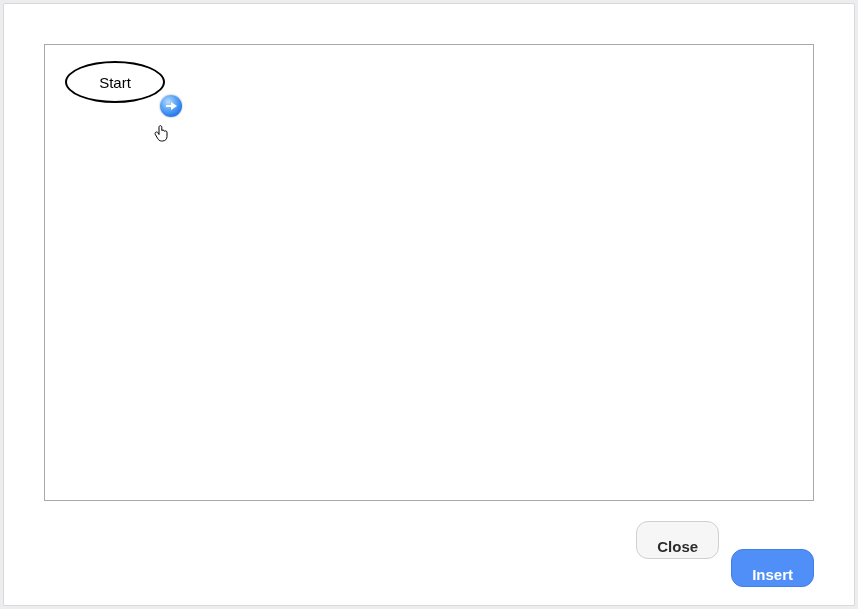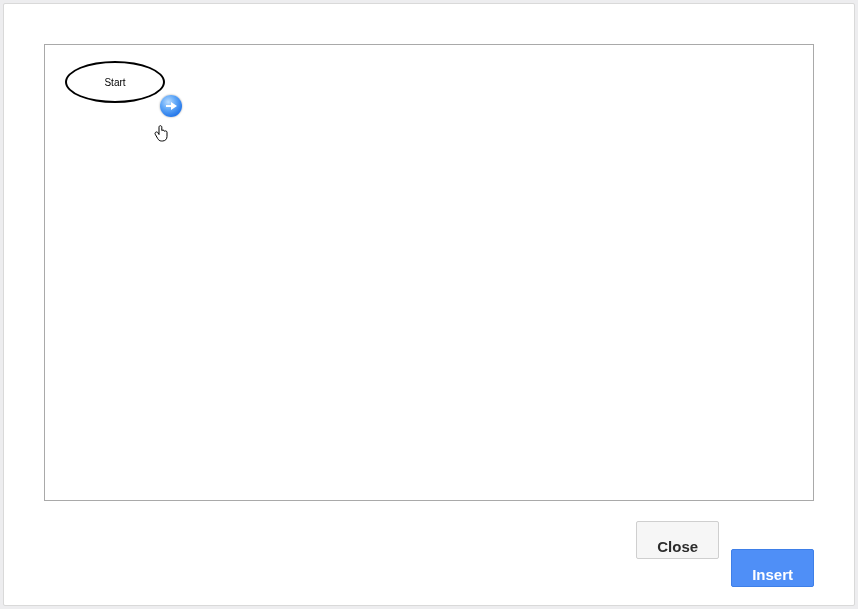--- a/index.html
+++ b/index.html
@@ -23,21 +23,21 @@
     .flow-node {
       position: absolute;
       left: 20px; top: 16px;
       width: 115px; height: 50px;
     }
     .ellipse {
       width: 100px; height: 42px;
       border: 2px solid #000;
       border-radius: 50%;
       display: flex; align-items: center; justify-content: center;
-      font-size: 10px;
+      font-size: 15px;
       color: #000;
       background: #fff;
     }
     .arrow-handle {
       position: absolute;
       right: -2px; bottom: -6px;
       width: 22px; height: 22px;
       border-radius: 50%;
       background: radial-gradient(circle at 38% 32%, #b9dcff 0%, #5ea6f7 38%, #1f72e8 78%);
       box-shadow: 0 0 2px rgba(0,0,0,0.4);
@@ -54,21 +54,21 @@
     }
     .footer {
       display: flex; justify-content: flex-end; gap: 12px;
       padding-top: 20px;
     }
     .btn {
       height: 38px;
       padding: 16px 20px;
       font-size: 15px;
       font-weight: 600;
-      border-radius: 2px;
+      border-radius: 12px;
       border: 1px solid transparent;
       cursor: pointer;
     }
     .btn-close {
       background: #f6f6f6;
       border-color: #cfcfcf;
       color: #2c2c2c;
     }
     .btn-insert {
       background: #4f8ff7;

